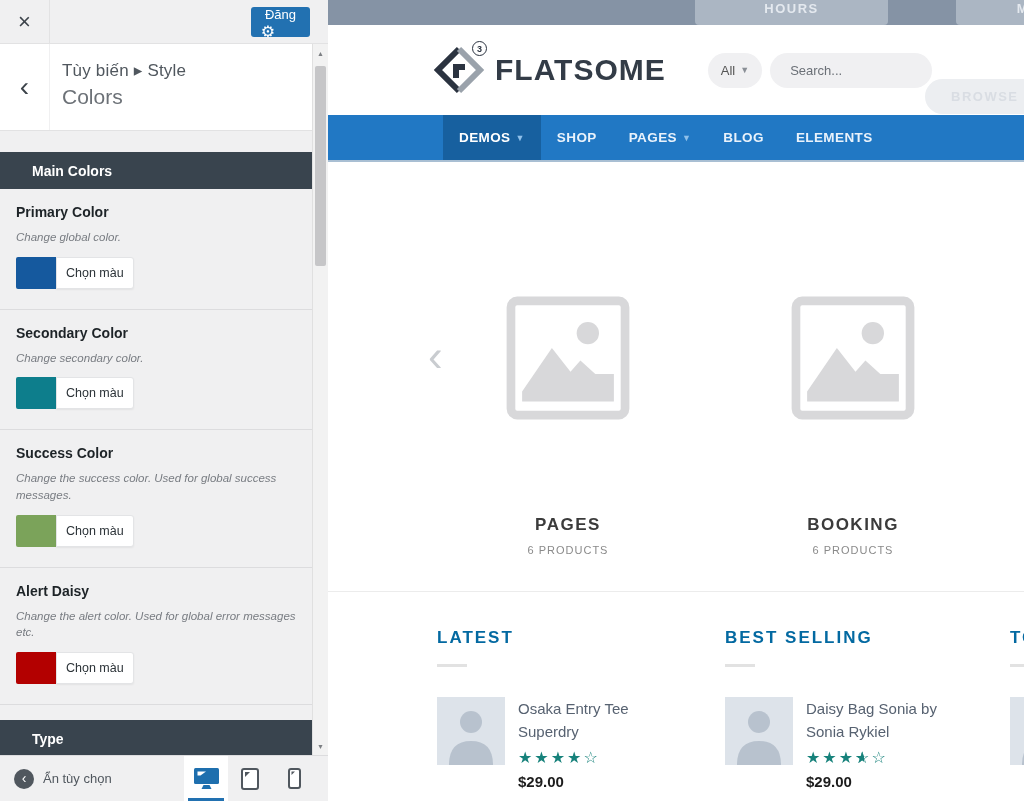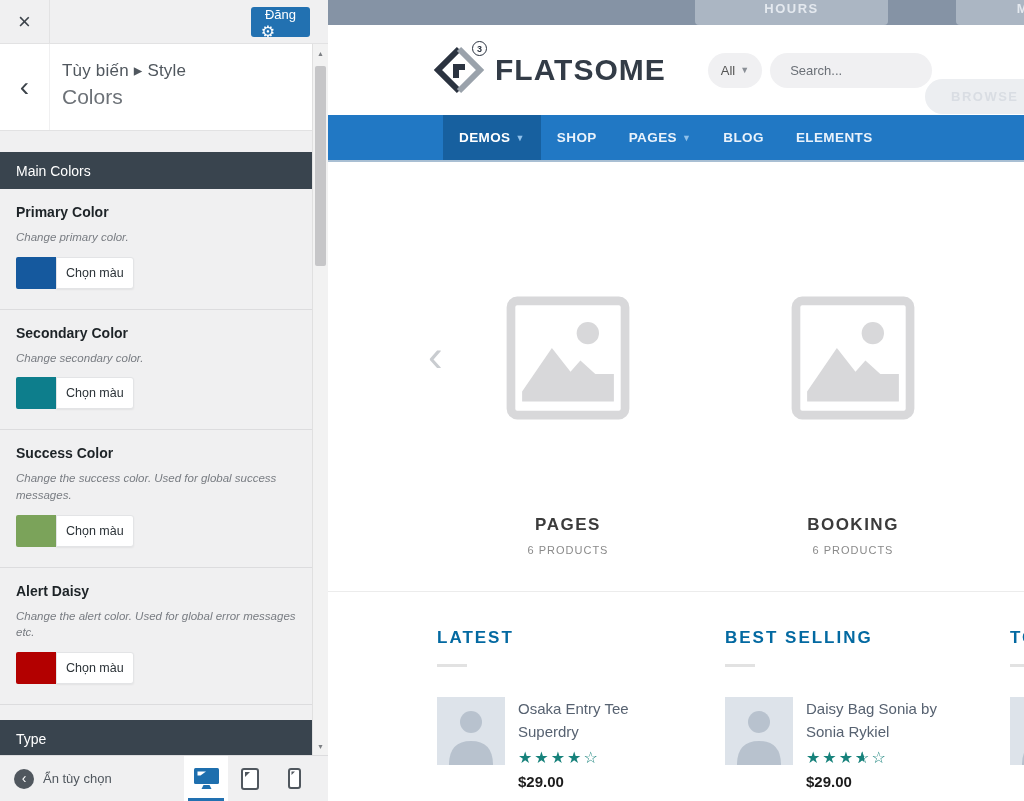--- a/index.html
+++ b/index.html
@@ -16,22 +16,22 @@
   .publish-btn { color:#fff; font-size:13px; padding:0 14px; display:flex; align-items:center; }
   .publish-sep { width:1px; background:rgba(255,255,255,.25); }
   .gear-btn { width:34px; display:flex; align-items:center; justify-content:center; color:#fff; font-size:16px; }
   .panel-header { height:87px; background:#fff; border-bottom:1px solid #e2e2e3; display:flex; }
   .back-btn { width:50px; display:flex; align-items:center; justify-content:center; font-size:28px;
     color:#3c434a; border-right:1px solid #f0f0f1; line-height:1; }
   .titles { padding:16px 0 0 12px; }
   .breadcrumb { font-size:17px; color:#50575e; letter-spacing:.2px; }
   .pane-title { font-size:21px; font-weight:400; color:#6c7177; margin-top:4px; }
   .gap { height:21px; }
-  .section-header { height:37px; background:#39444e; color:#fff; font-size:14px; font-weight:normal;
-    display:flex; align-items:center; padding-left:16px; }
+  .section-header { height:37px; background:#39444e; color:#fff; font-size:14px; font-weight:bold;
+    display:flex; align-items:center; padding-left:32px; }
   .controls { padding:0 16px; }
   .control { padding-top:15px; }
   .ctrl-label { font-size:14px; font-weight:bold; color:#1d2327; }
   .ctrl-desc { font-style:italic; font-size:11.5px; color:#787c82; margin-top:9px; line-height:1.45; max-width:280px; }
   .swatch-row { display:flex; margin-top:11px; height:32px; }
   .swatch { width:40px; height:32px; border-radius:2px 0 0 2px; display:inline-block; }
   .choose { height:32px; padding:0 9px; background:#fff; border:1px solid #e3e4e6; border-radius:0 3px 3px 0;
     font-size:12.5px; color:#2c3338; font-family:inherit; box-shadow:0 1px 2px rgba(0,0,0,.06); cursor:pointer; }
   .hr { border-top:1px solid #dcdcde; margin:20px -16px 0 -16px; }
   .type-header { margin-top:15px; }
@@ -128,21 +128,21 @@
     </div>
 
     <div class="gap"></div>
 
     <div class="section-header">Main Colors</div>
 
     <div class="controls">
 
       <div class="control">
         <div class="ctrl-label">Primary Color</div>
-        <div class="ctrl-desc">Change primary color.</div>
+        <div class="ctrl-desc">Change global color.</div>
         <div class="swatch-row">
           <span class="swatch" style="background: rgb(21, 89, 158);"></span>
           <button class="choose">Chọn màu</button>
         </div>
       </div>
       <div class="hr"></div>
 
       <div class="control">
         <div class="ctrl-label">Secondary Color</div>
         <div class="ctrl-desc">Change secondary color.</div>

